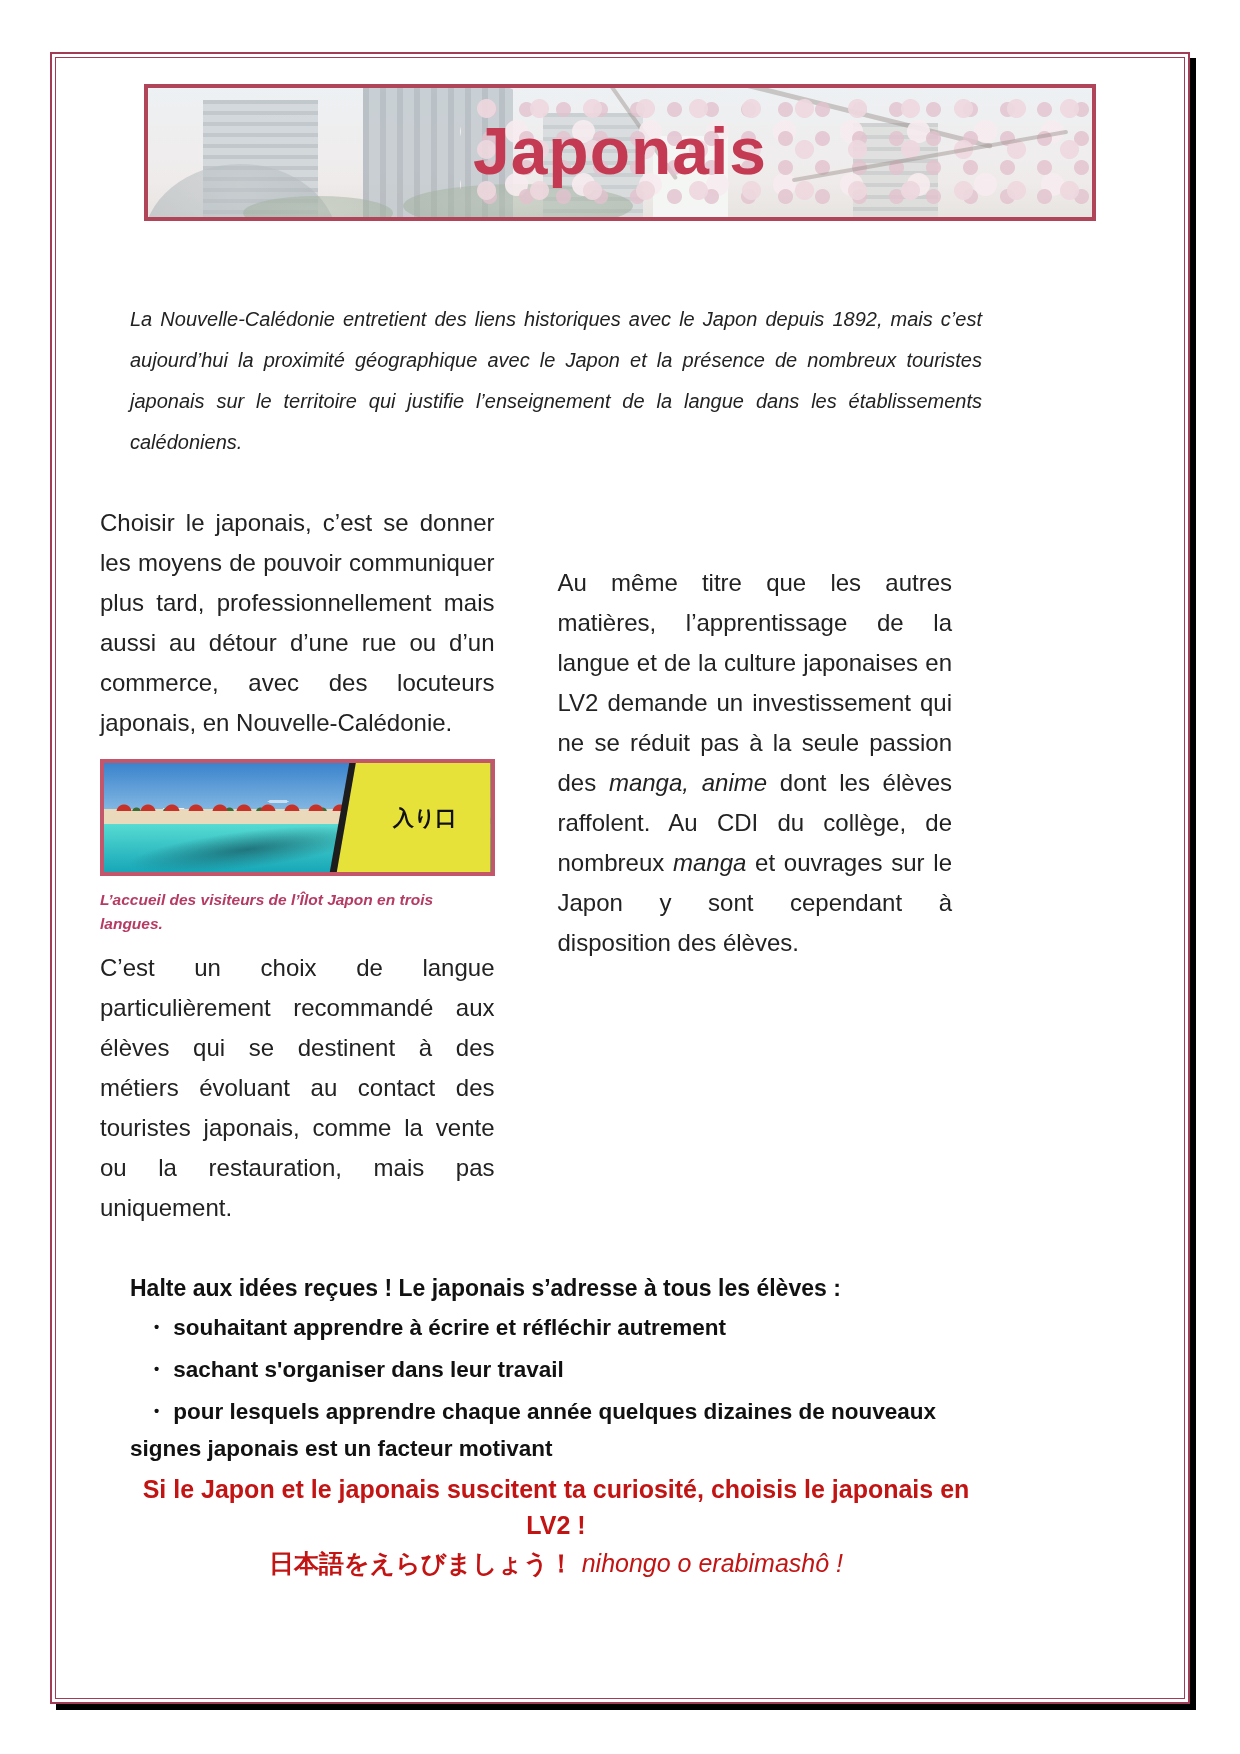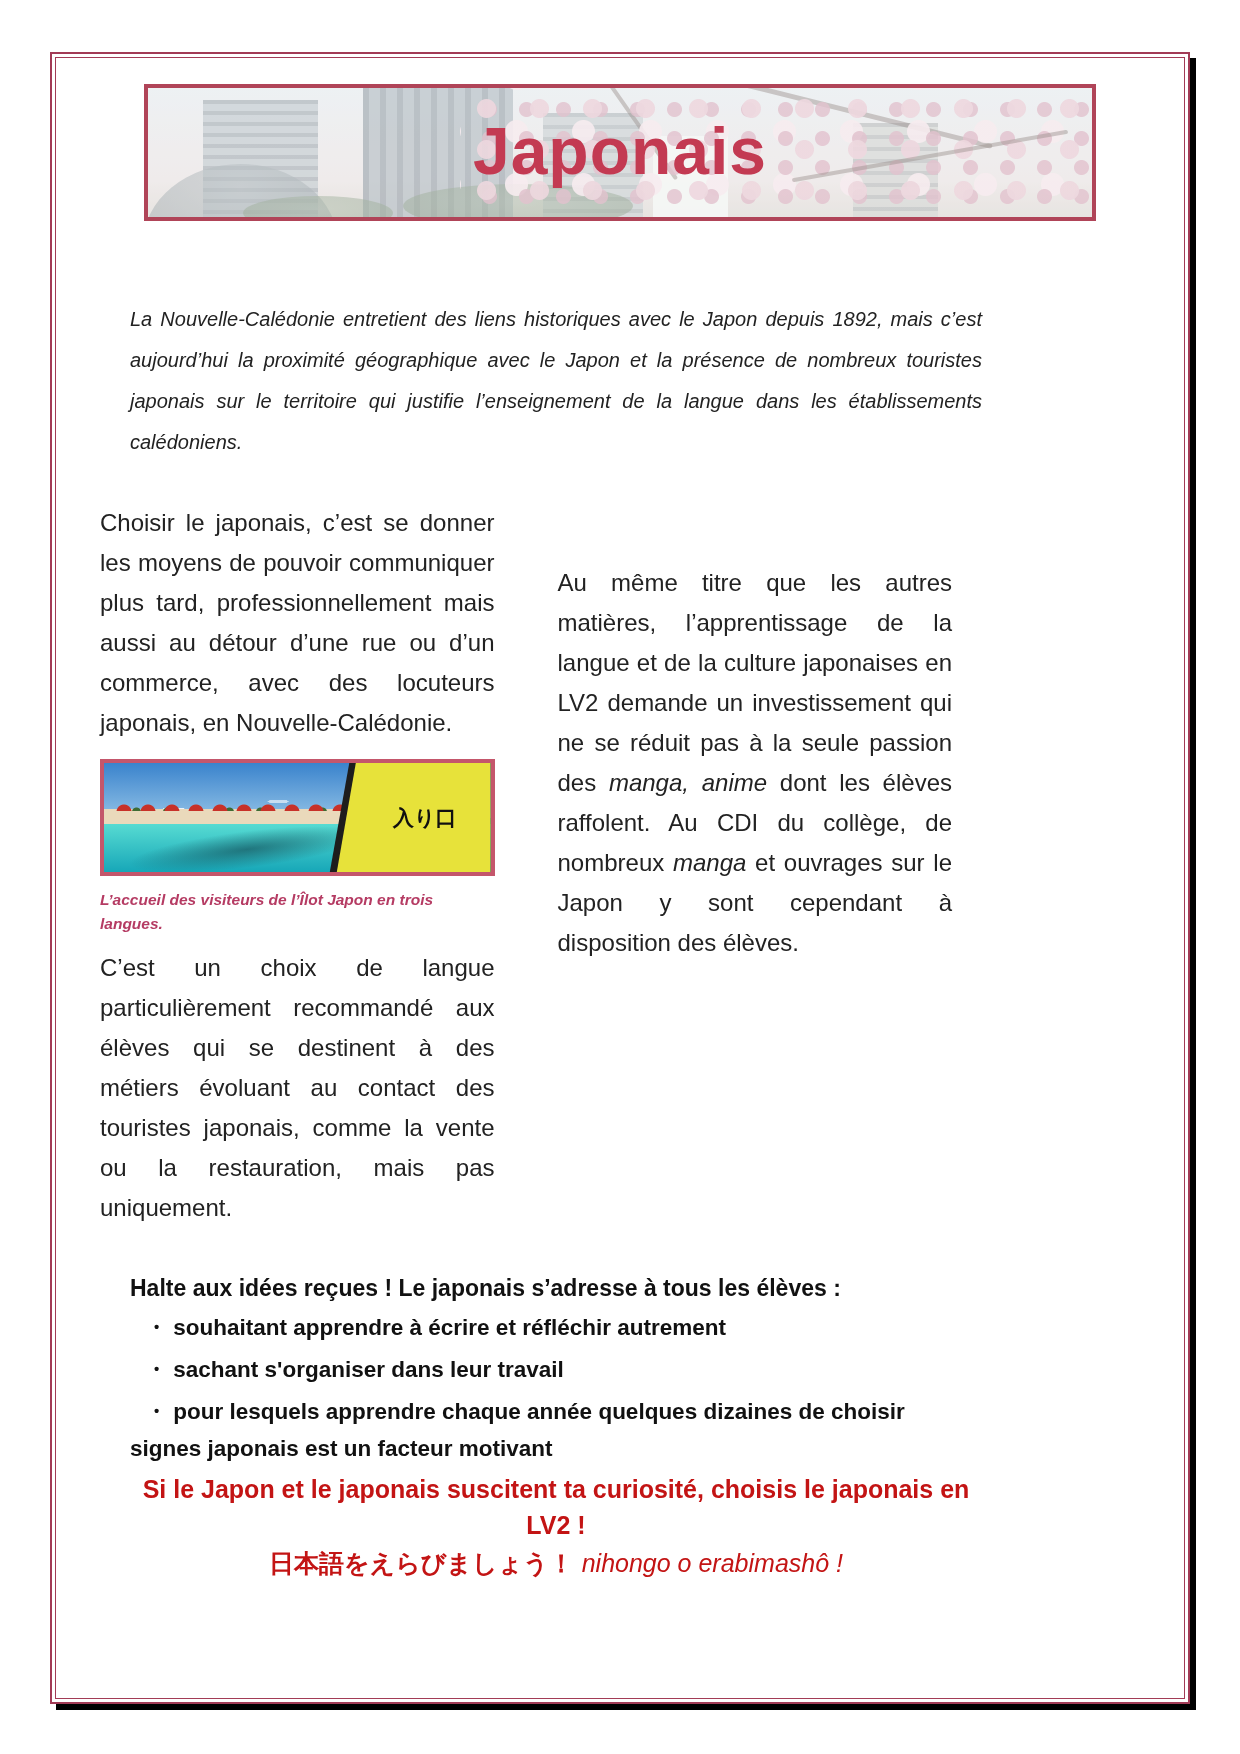--- a/index.html
+++ b/index.html
@@ -164,20 +164,20 @@
 
     <div class="col">
       <p class="col-p gap-top"><span>Au même titre que les autres matières, l’apprentissage de la langue et de la culture japonaises en LV2 demande un investissement qui ne se réduit pas à la seule passion des </span><span class="it">manga, anime</span><span> dont les élèves raffolent. Au CDI du collège, de nombreux </span><span class="it">manga</span><span> et ouvrages sur le Japon y sont cependant à disposition des élèves.</span></p>
     </div>
   </div>
 
   <div class="pitch">
     <div class="pitch-heading">Halte aux idées reçues ! Le japonais s’adresse à tous les élèves :</div>
     <div class="bullet"><span class="bullet-dot">•</span><span>souhaitant apprendre à écrire et réfléchir autrement</span></div>
     <div class="bullet"><span class="bullet-dot">•</span><span>sachant s'organiser dans leur travail</span></div>
-    <div class="bullet"><span class="bullet-dot">•</span><span>pour lesquels apprendre chaque année quelques dizaines de choisir signes japonais est un facteur motivant</span></div>
+    <div class="bullet"><span class="bullet-dot">•</span><span>pour lesquels apprendre chaque année quelques dizaines de nouveaux signes japonais est un facteur motivant</span></div>
   </div>
 
   <div class="cta">
     <div class="cta-fr">Si le Japon et le japonais suscitent ta curiosité, choisis le japonais en LV2 !</div>
     <div class="cta-jp"><span class="jp">日本語をえらびましょう！</span><span class="romaji">nihongo o erabimashô !</span></div>
   </div>
 </div>
 
 </body></html>

